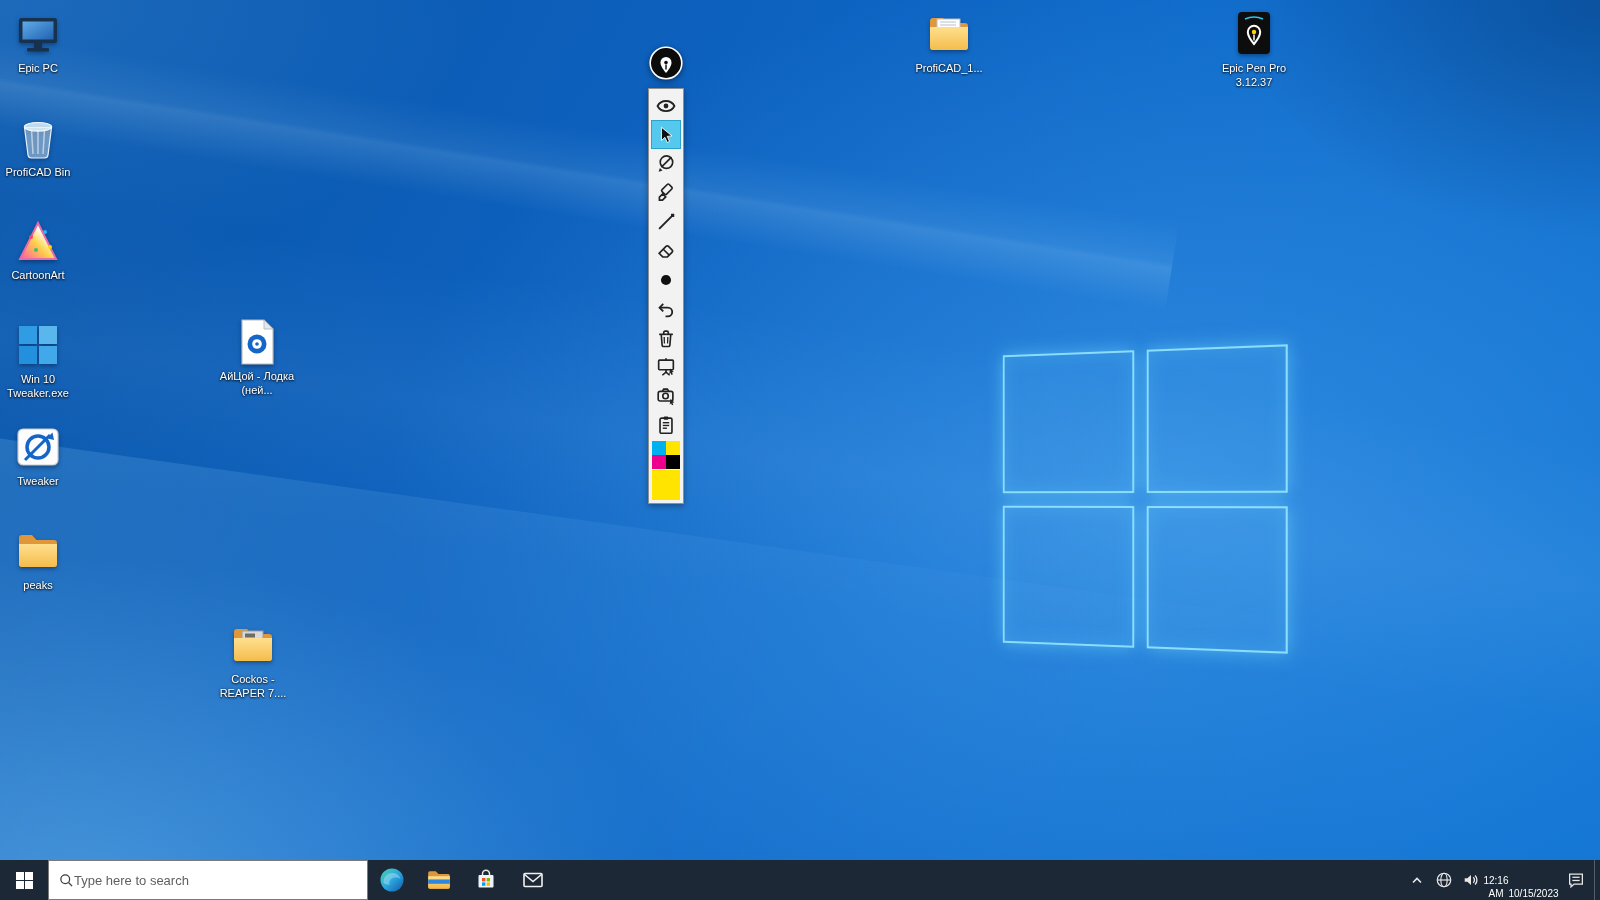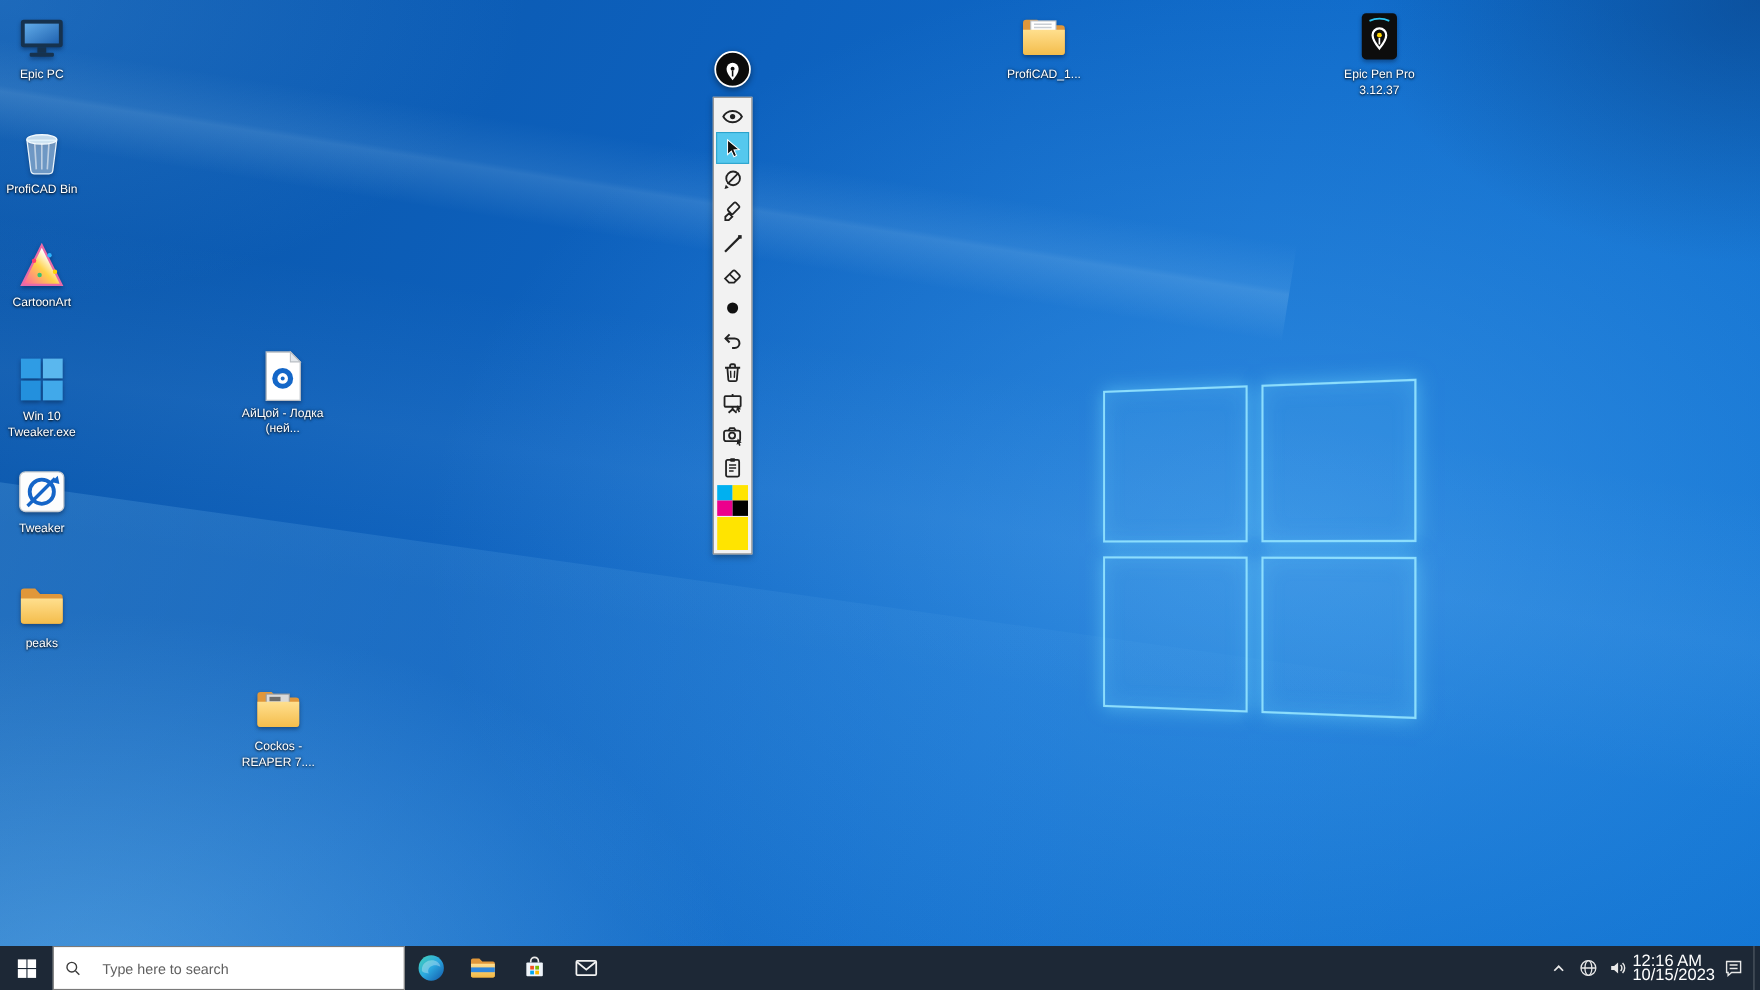--- a/index.html
+++ b/index.html
@@ -47,28 +47,28 @@
   .ep-tool{width:30px;height:29px;display:flex;align-items:center;justify-content:center}
   .ep-tool svg{width:22px;height:22px}
   .ep-tool.selected{border:1px solid #2ba3cc}
   .ep-palette{width:28px;height:28px;display:grid;grid-template-columns:1fr 1fr;grid-template-rows:1fr 1fr;margin-top:2px}
   .ep-current{width:28px;height:30px;margin-top:1px}
 
   
   #taskbar{position:absolute;left:0;bottom:0;width:1600px;height:40px;background:#1d2836;
     display:flex;align-items:stretch;z-index:10}
   .tb-start{width:48px;display:flex;align-items:center;justify-content:center}
-  .tb-search{width:320px;background:#fff;border:1px solid #7a7a7a;display:flex;align-items:center;gap:19px;padding:0 10px}
+  .tb-search{width:320px;background:#fff;border:1px solid #7a7a7a;display:flex;align-items:center;gap:0;padding:0 10px}
   .tb-search input{flex:1;border:none;outline:none;font-size:13px;color:#333;background:transparent;font-family:"Liberation Sans",sans-serif}
   .tb-search input::placeholder{color:#5f5f5f;opacity:1}
   .tb-app{width:47px;display:flex;align-items:center;justify-content:center}
   .tb-tray{margin-left:auto;display:flex;align-items:stretch}
   .tray-btn{width:27px;display:flex;align-items:center;justify-content:center}
-  .tb-clock{width:74px;display:flex;flex-direction:column;align-items:flex-start;justify-content:center;
-    color:#fff;font-size:15px;line-height:13px}
+  .tb-clock{width:74px;display:flex;flex-direction:row;align-items:flex-end;justify-content:center;
+    color:#fff;font-size:10px;line-height:13px}
   .tb-showdesktop{width:6px;border-left:1px solid rgba(255,255,255,.25)}
 </style>
 </head>
 <body>
 
 <div id="wallpaper">
   <div class="beam" id="beam1"></div>
   <div class="beam" id="beam2"></div>
   <div class="beam" id="beam3"></div>
   <div id="winlogo">

